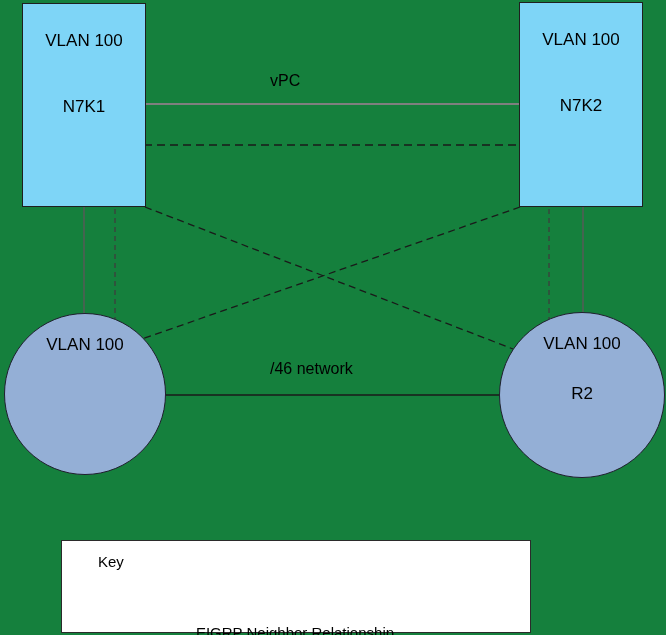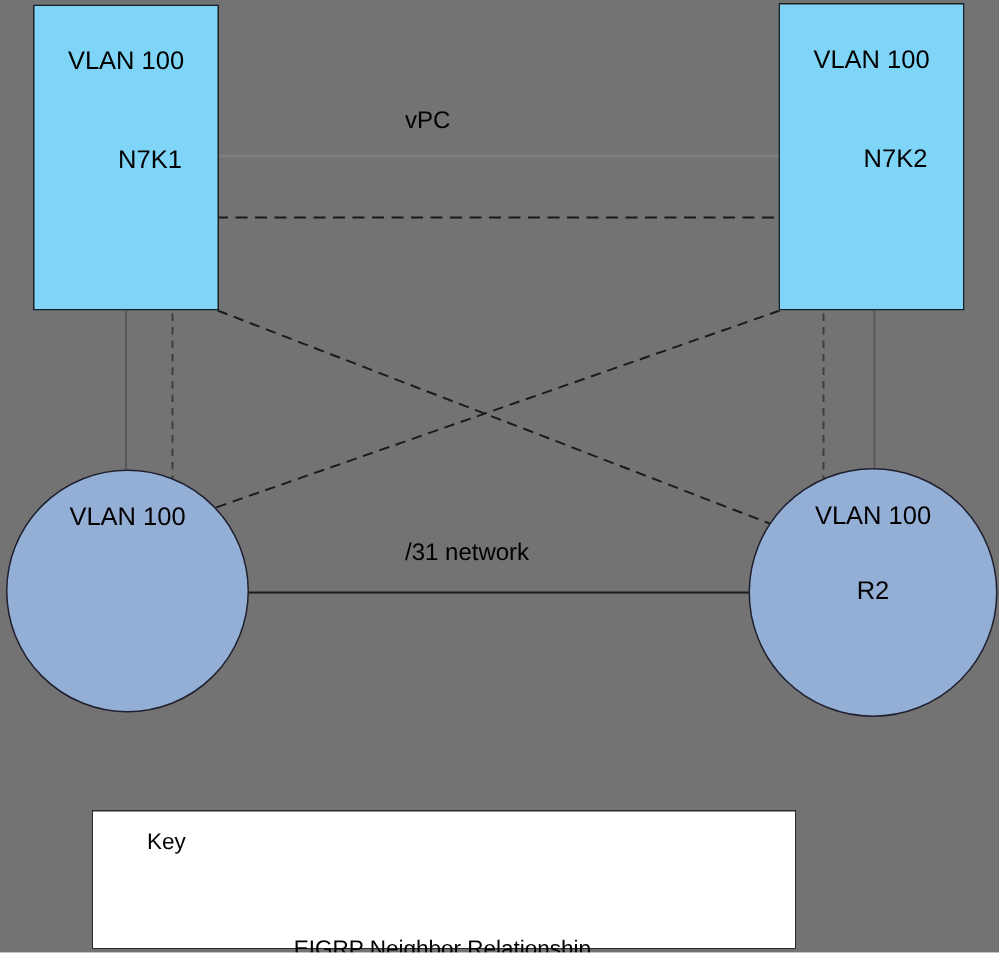--- a/index.html
+++ b/index.html
@@ -5,21 +5,21 @@
   html, body {
     margin: 0;
     padding: 0;
     background: #ffffff;
     font-family: "Liberation Sans", sans-serif;
   }
   .canvas {
     position: relative;
     width: 666px;
     height: 635px;
-    background: #737373;
+    background: #15803d;
     overflow: hidden;
   }
   .connector-layer {
     position: absolute;
     left: 0;
     top: 0;
     width: 666px;
     height: 635px;
     z-index: 1;
   }
@@ -41,21 +41,21 @@
   .node-label {
     position: absolute;
     left: 0;
     width: 100%;
     text-align: center;
     font-size: 17px;
     line-height: 20px;
     white-space: nowrap;
   }
   .switch-node .vlan-label { top: 27px; }
-  .switch-node .name-label { top: 93px; padding-left: 16px; }
+  .switch-node .name-label { top: 93px; }
   .router-node .vlan-label { top: 21px; }
   .router-node .name-label { top: 71px; }
   .edge-label {
     position: absolute;
     z-index: 2;
     color: #000000;
     text-align: left;
     font-size: 16px;
     line-height: 20px;
     white-space: nowrap;
@@ -138,19 +138,19 @@
   <div class="node router-node" style="left:4px; top:313px; width:162px; height:162px;">
     <div class="node-label vlan-label">VLAN 100</div>
   </div>
 
   <div class="node router-node" style="left:499px; top:312px; width:166px; height:166px;">
     <div class="node-label vlan-label">VLAN 100</div>
     <div class="node-label name-label">R2</div>
   </div>
 
   <div class="edge-label vpc-label">vPC</div>
-  <div class="edge-label network-label">/31 network</div>
+  <div class="edge-label network-label">/46 network</div>
 
   <div class="key-box"></div>
   <div class="key-title">Key</div>
   <div class="key-legend-label">EIGRP Neighbor Relationship</div>
 
 </div>
 
 </body></html>

